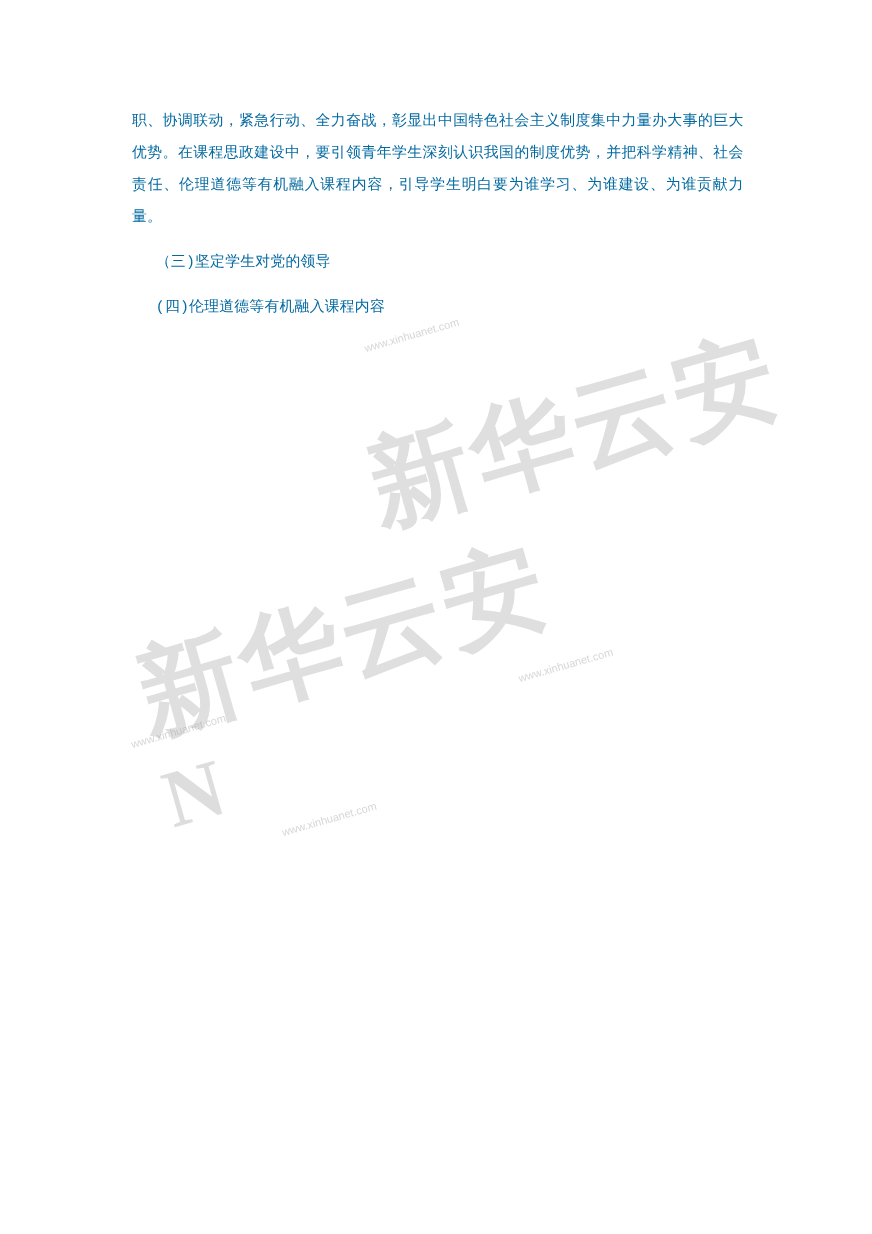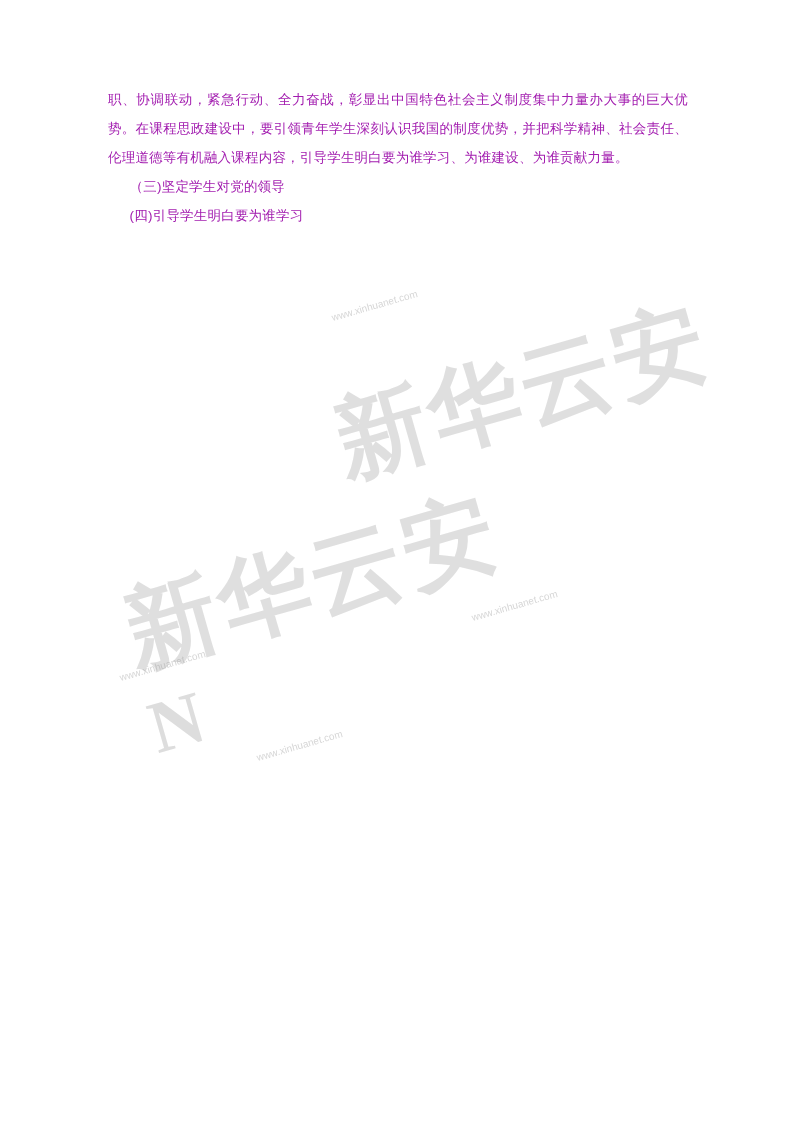--- a/index.html
+++ b/index.html
@@ -16,27 +16,28 @@
     font-family: "Liberation Sans", sans-serif;
   }
   .content {
     position: absolute;
     left: 108px;
     top: 85px;
     width: 580px;
     z-index: 3;
   }
   p {
-    margin: 0;
-    color: #a21caf;
+    margin: 12px;
+    color: #0369a1;
     font-size: 13.5px;
     line-height: 29px;
     text-align: justify;
     text-justify: inter-ideograph;
     letter-spacing: 0.2px;
+    font-family: Liberation Mono, monospace;
   }
   p.indent2 {
     text-indent: 2em;
   }
   p.indent1 {
     text-indent: 1.6em;
   }
   p.big {
     font-size: 15px;
     line-height: 38px;
@@ -106,16 +107,16 @@
     <div class="wm-n">N</div>
     <div class="wm-small wms1">www.xinhuanet.com</div>
     <div class="wm-small wms2">www.xinhuanet.com</div>
     <div class="wm-small wms3">www.xinhuanet.com</div>
     <div class="wm-small wms4">www.xinhuanet.com</div>
   </div>
 
   <div class="content">
     <p>职、协调联动，紧急行动、全力奋战，彰显出中国特色社会主义制度集中力量办大事的巨大优势。在课程思政建设中，要引领青年学生深刻认识我国的制度优势，并把科学精神、社会责任、伦理道德等有机融入课程内容，引导学生明白要为谁学习、为谁建设、为谁贡献力量。</p>
     <p class="indent1">（三)坚定学生对党的领导</p>
-    <p class="indent1">(四)引导学生明白要为谁学习</p>
+    <p class="indent1">(四)伦理道德等有机融入课程内容</p>
   </div>
 
 </div>
 
 </body></html>

